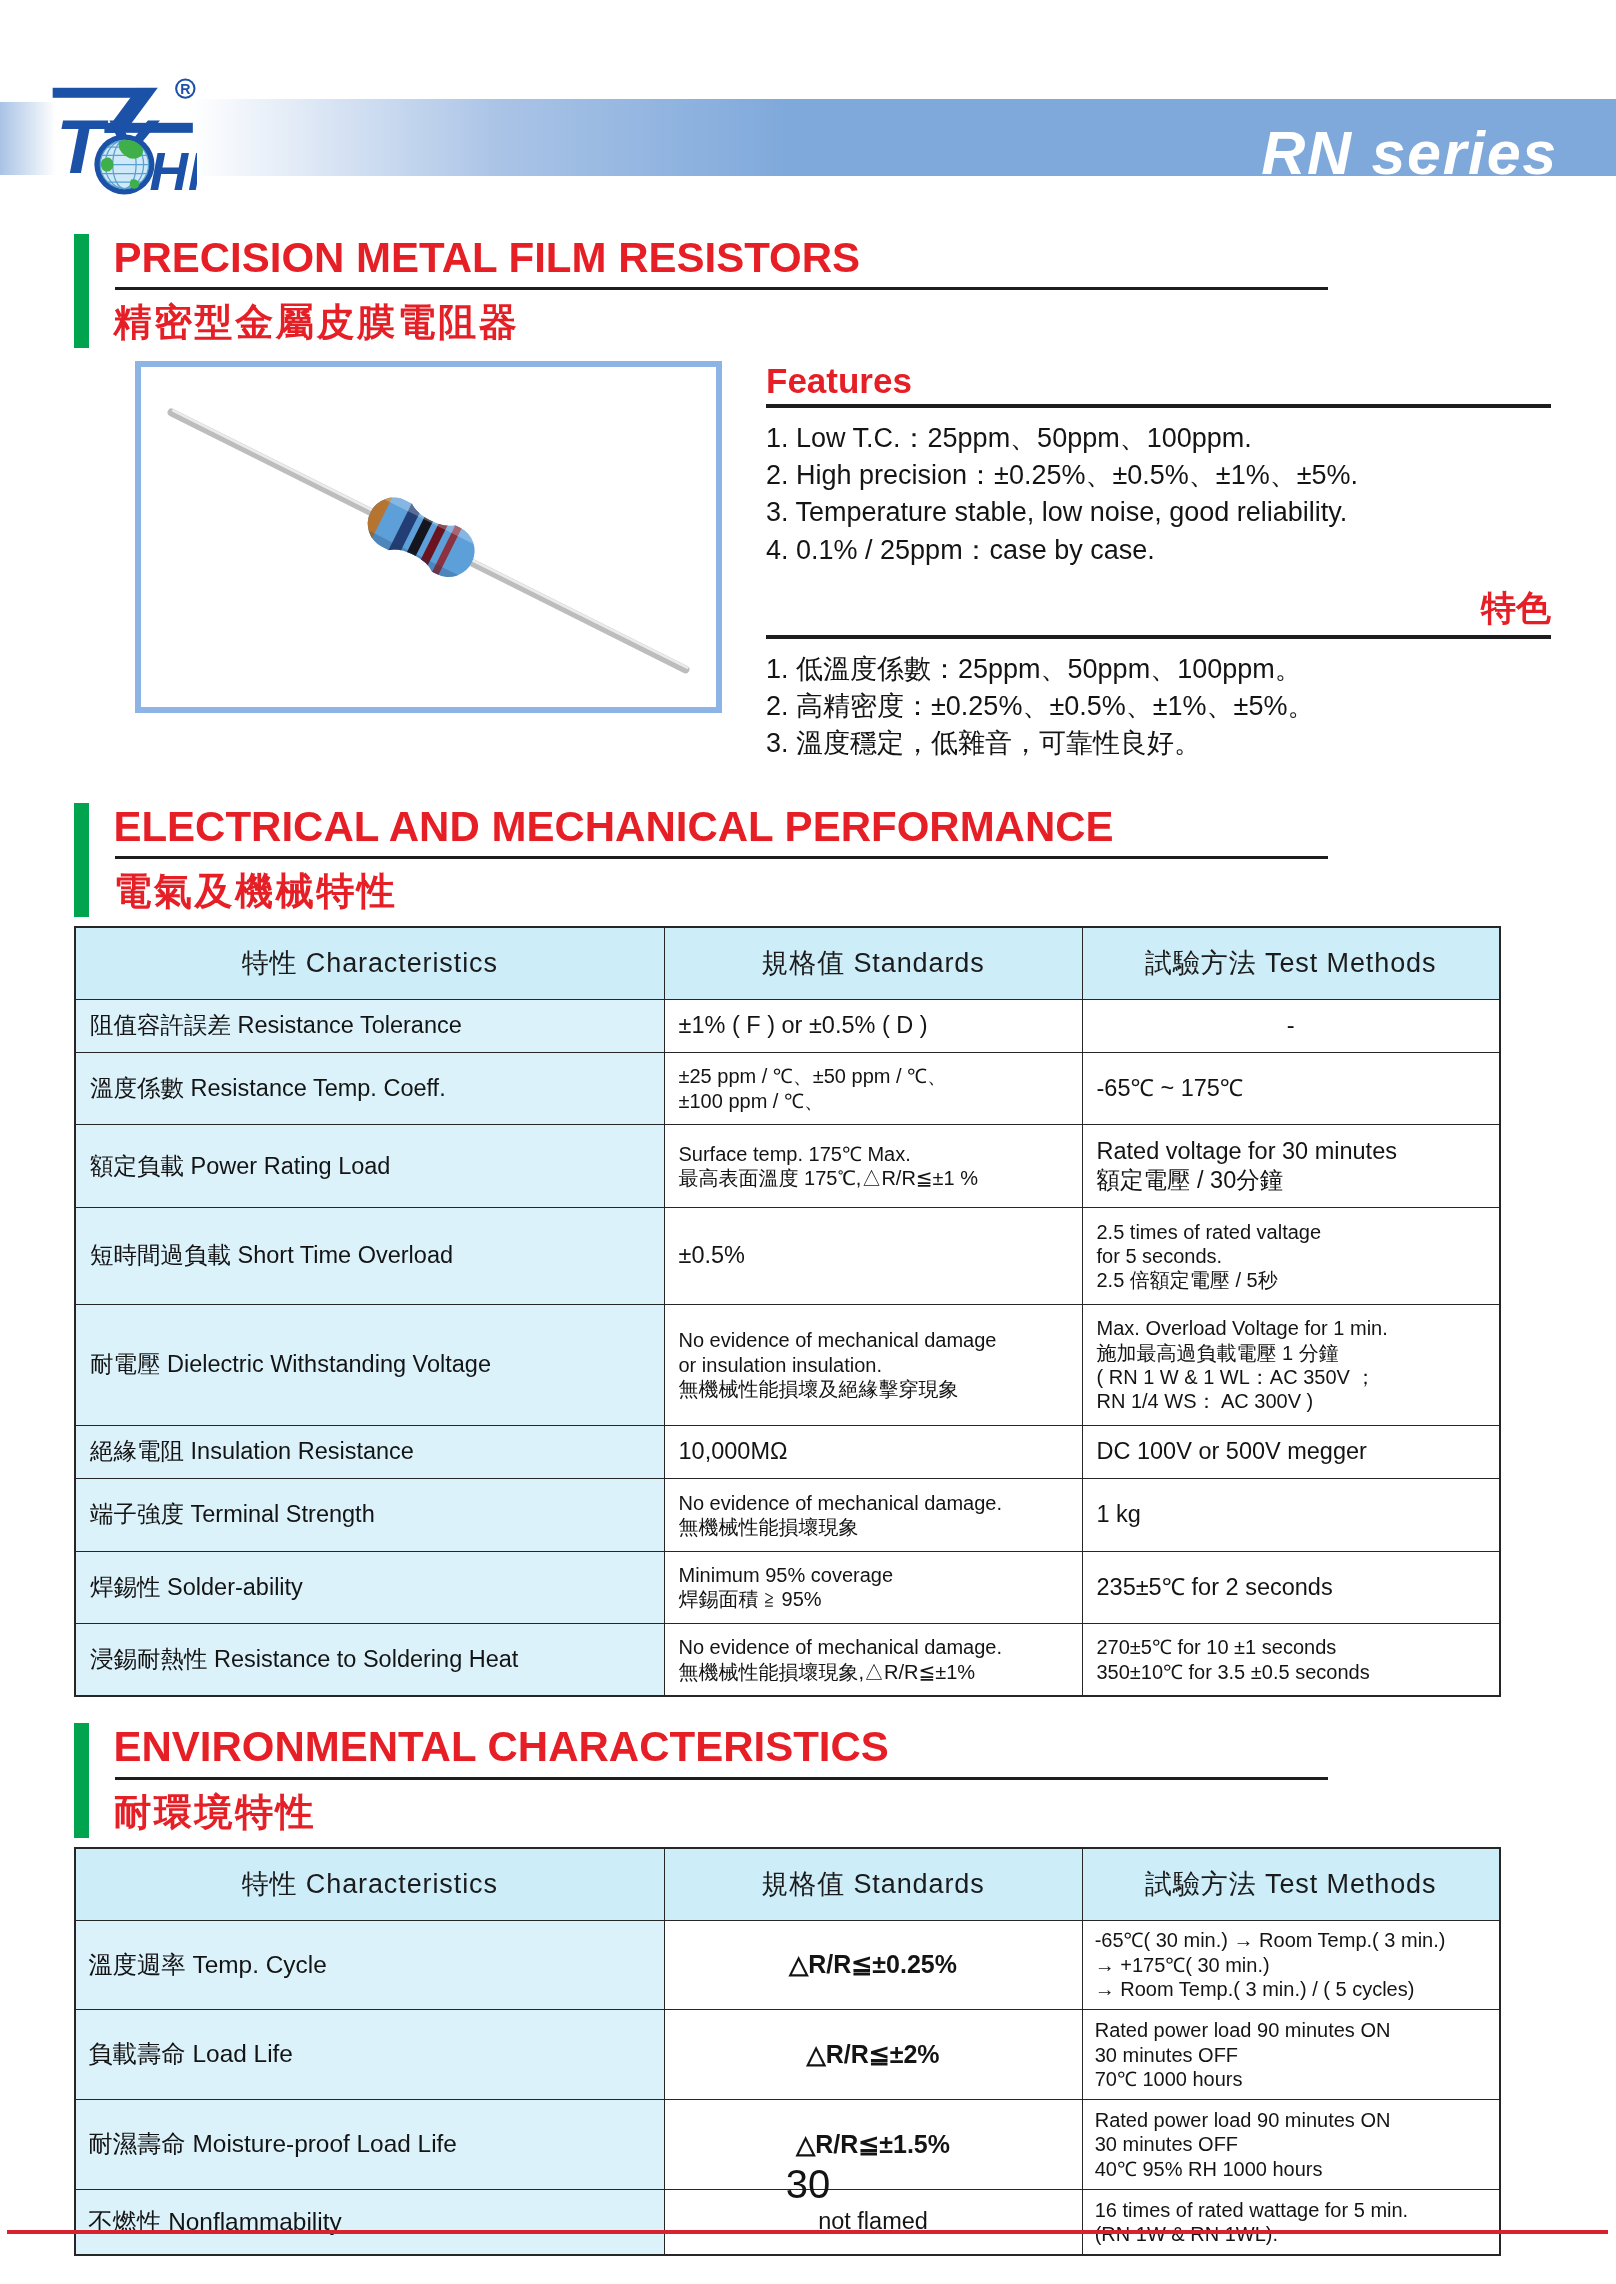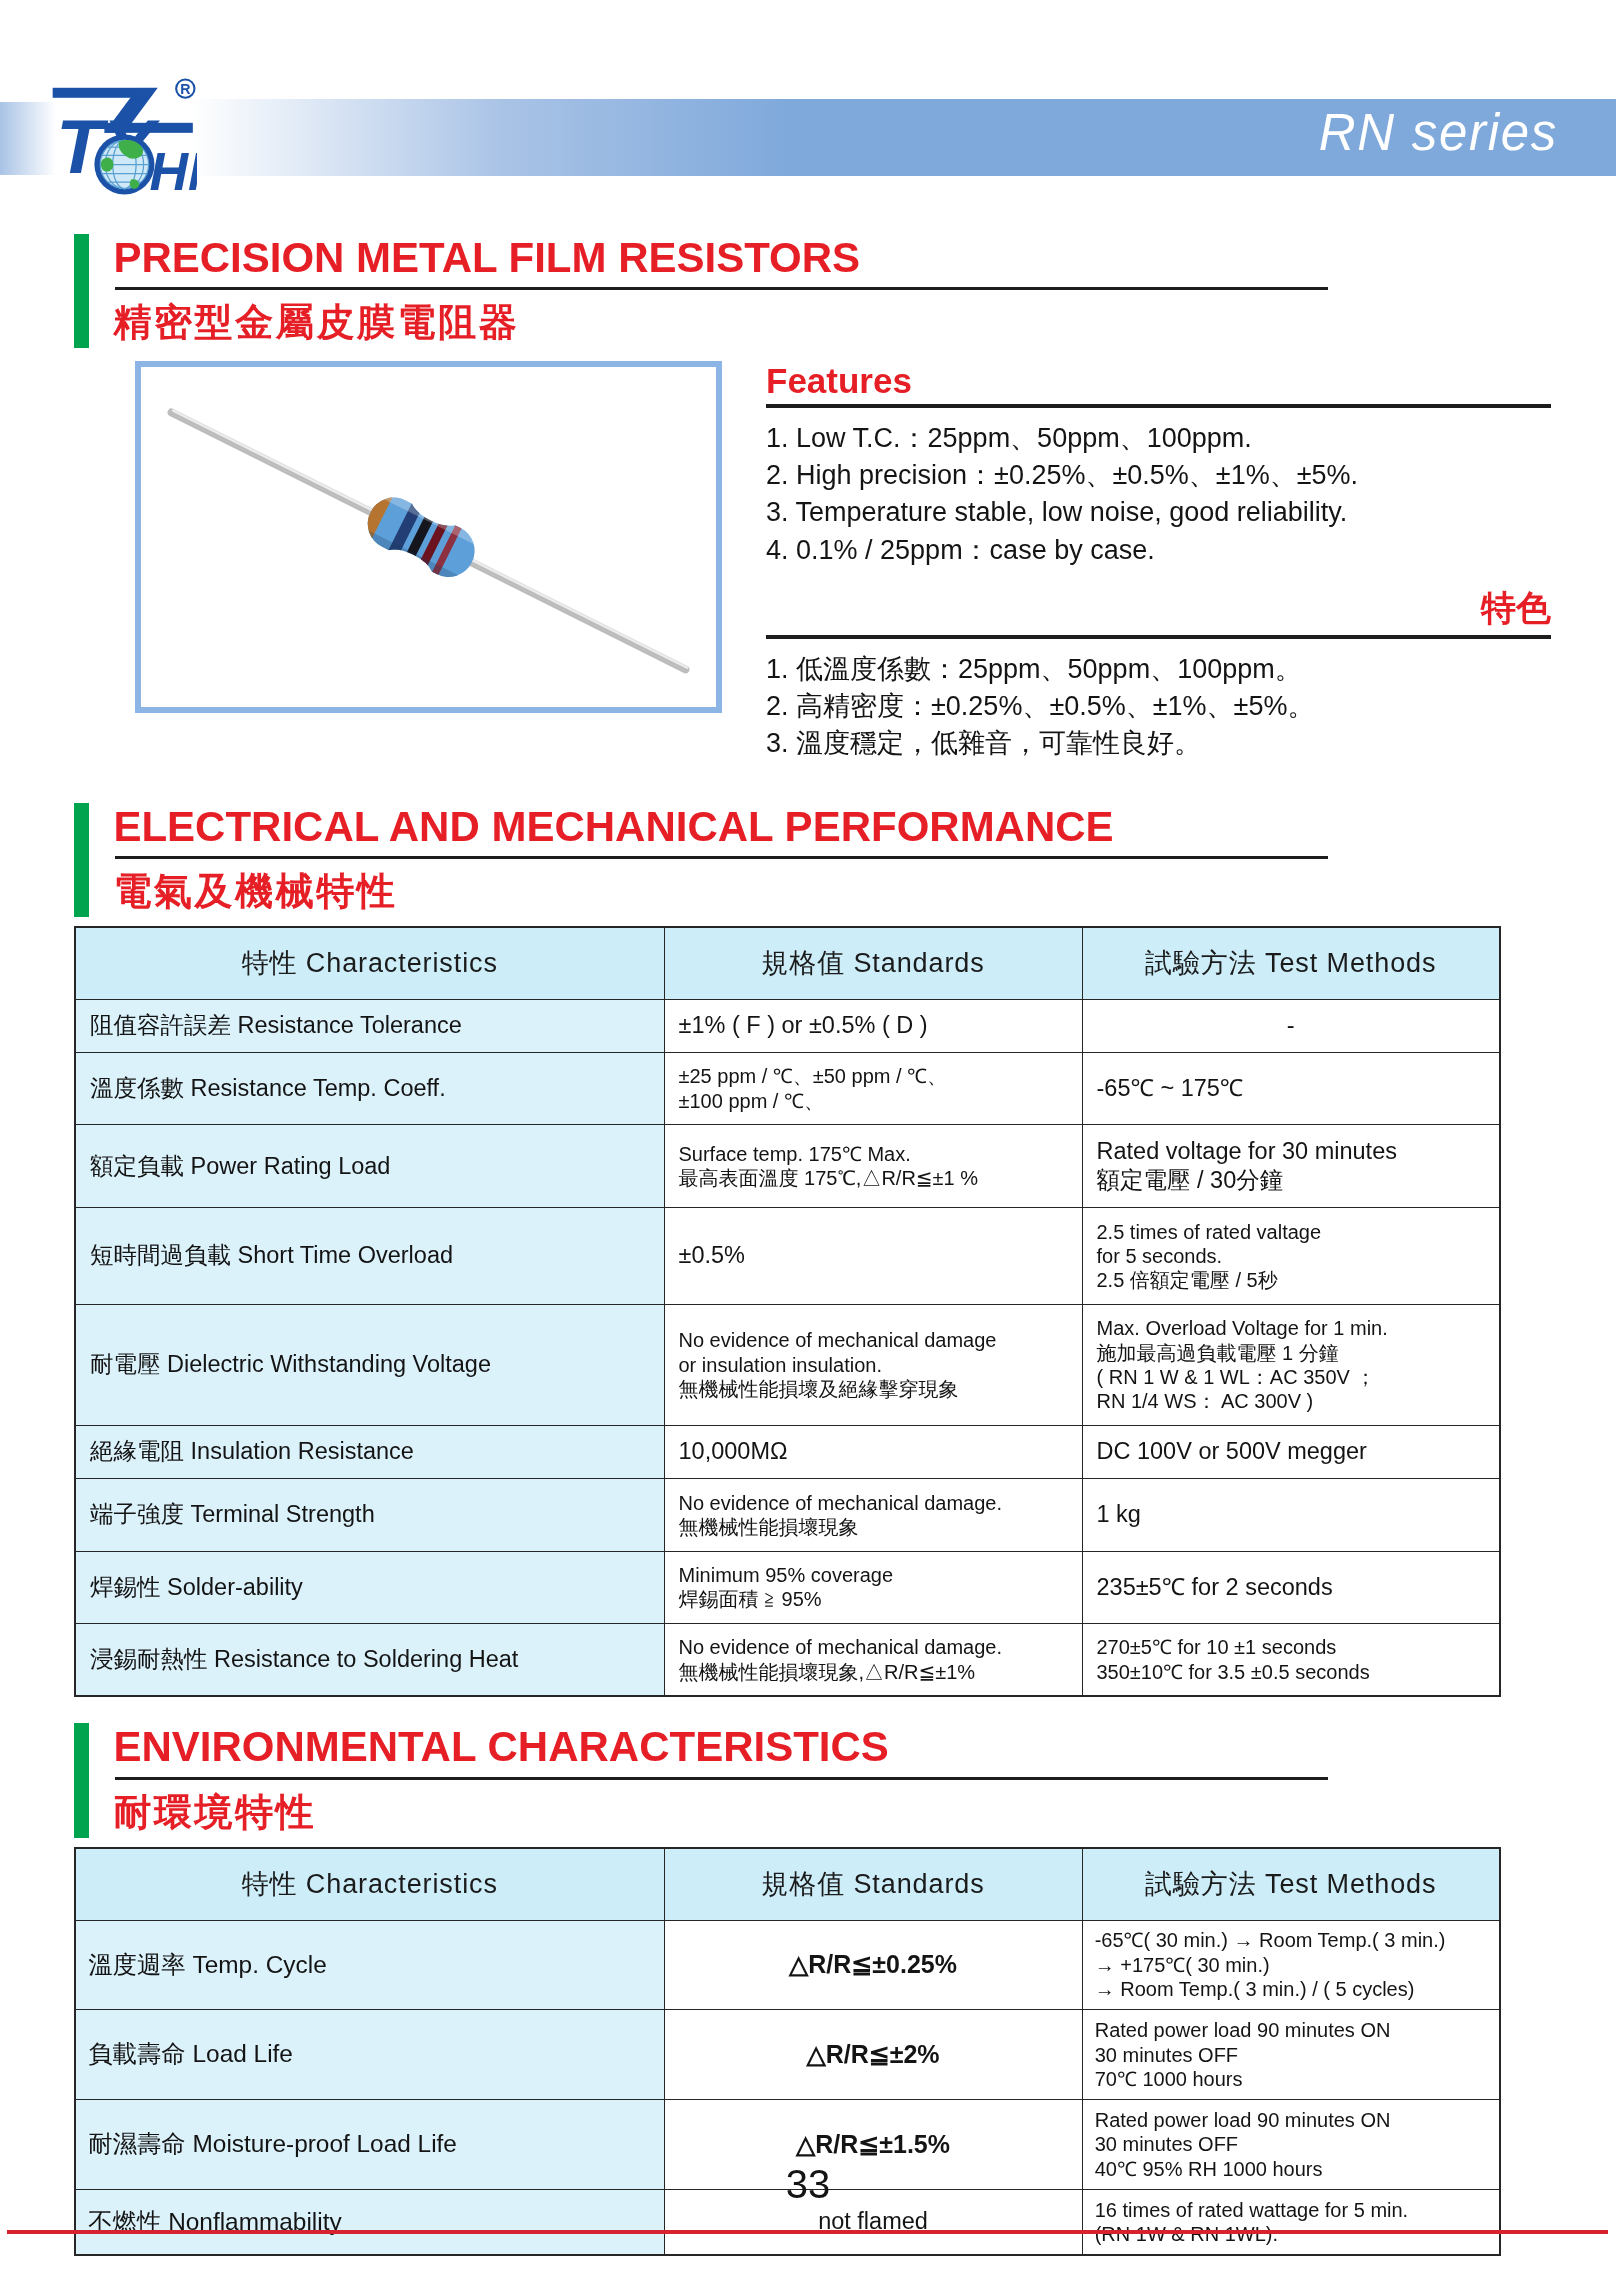--- a/index.html
+++ b/index.html
@@ -5,21 +5,21 @@
   html,body{margin:0;padding:0;background:#fff;}
   .page{position:relative;width:1616px;height:2284px;background:#ffffff;
         font-family:"Liberation Sans",sans-serif;color:#111;overflow:hidden;}
 
   
   .header{position:relative;height:218px;}
   .strip-left{position:absolute;left:0;top:102px;width:56px;height:73px;
       background:linear-gradient(90deg,#a9c3e6 0%,#cfdef1 45%,#ffffff 100%);}
   .band{position:absolute;left:190px;top:99px;right:0;height:77px;
       background:linear-gradient(90deg,#ffffff 0%,#a9c3e6 22%,#7fa9db 42%,#7fa9db 100%);}
-  .band-title{position:absolute;right:58px;top:4px;font-size:51px;font-weight:normal;
+  .band-title{position:absolute;right:58px;top:19px;font-size:61px;font-weight:bold;
       font-style:italic;color:#ffffff;letter-spacing:1.7px;white-space:nowrap;}
   .logo{position:absolute;left:51px;top:77px;width:146px;height:120px;}
 
   
   .sec{margin-left:74px;padding-left:24.4px;border-left:15px solid #00a44f;}
   .sec .t-en{font-size:42px;font-weight:bold;color:#e61f26;letter-spacing:0px;white-space:nowrap;}
   .sec .rule{height:3.5px;background:#1d1d1d;width:1213px;margin:5.2px 0 7px 1.7px;}
   .sec .t-zh{font-size:38px;font-weight:bold;color:#e61f26;letter-spacing:2.6px;white-space:nowrap;}
   .sec1{margin-top:15.7px;}
   .sec2{margin-top:40px;}
@@ -322,17 +322,17 @@
             <div>not flamed</div>
           </td>
           <td class="small">
             <div>16 times of rated wattage for 5 min.</div>
             <div>(RN 1W &amp; RN 1WL).</div>
           </td>
         </tr>
       </tbody>
     </table>
 
-  <div class="pagenum">33</div>
+  <div class="pagenum">30</div>
   <div class="bottom-rule"></div>
 
 </div>
 
 
 </body></html>

